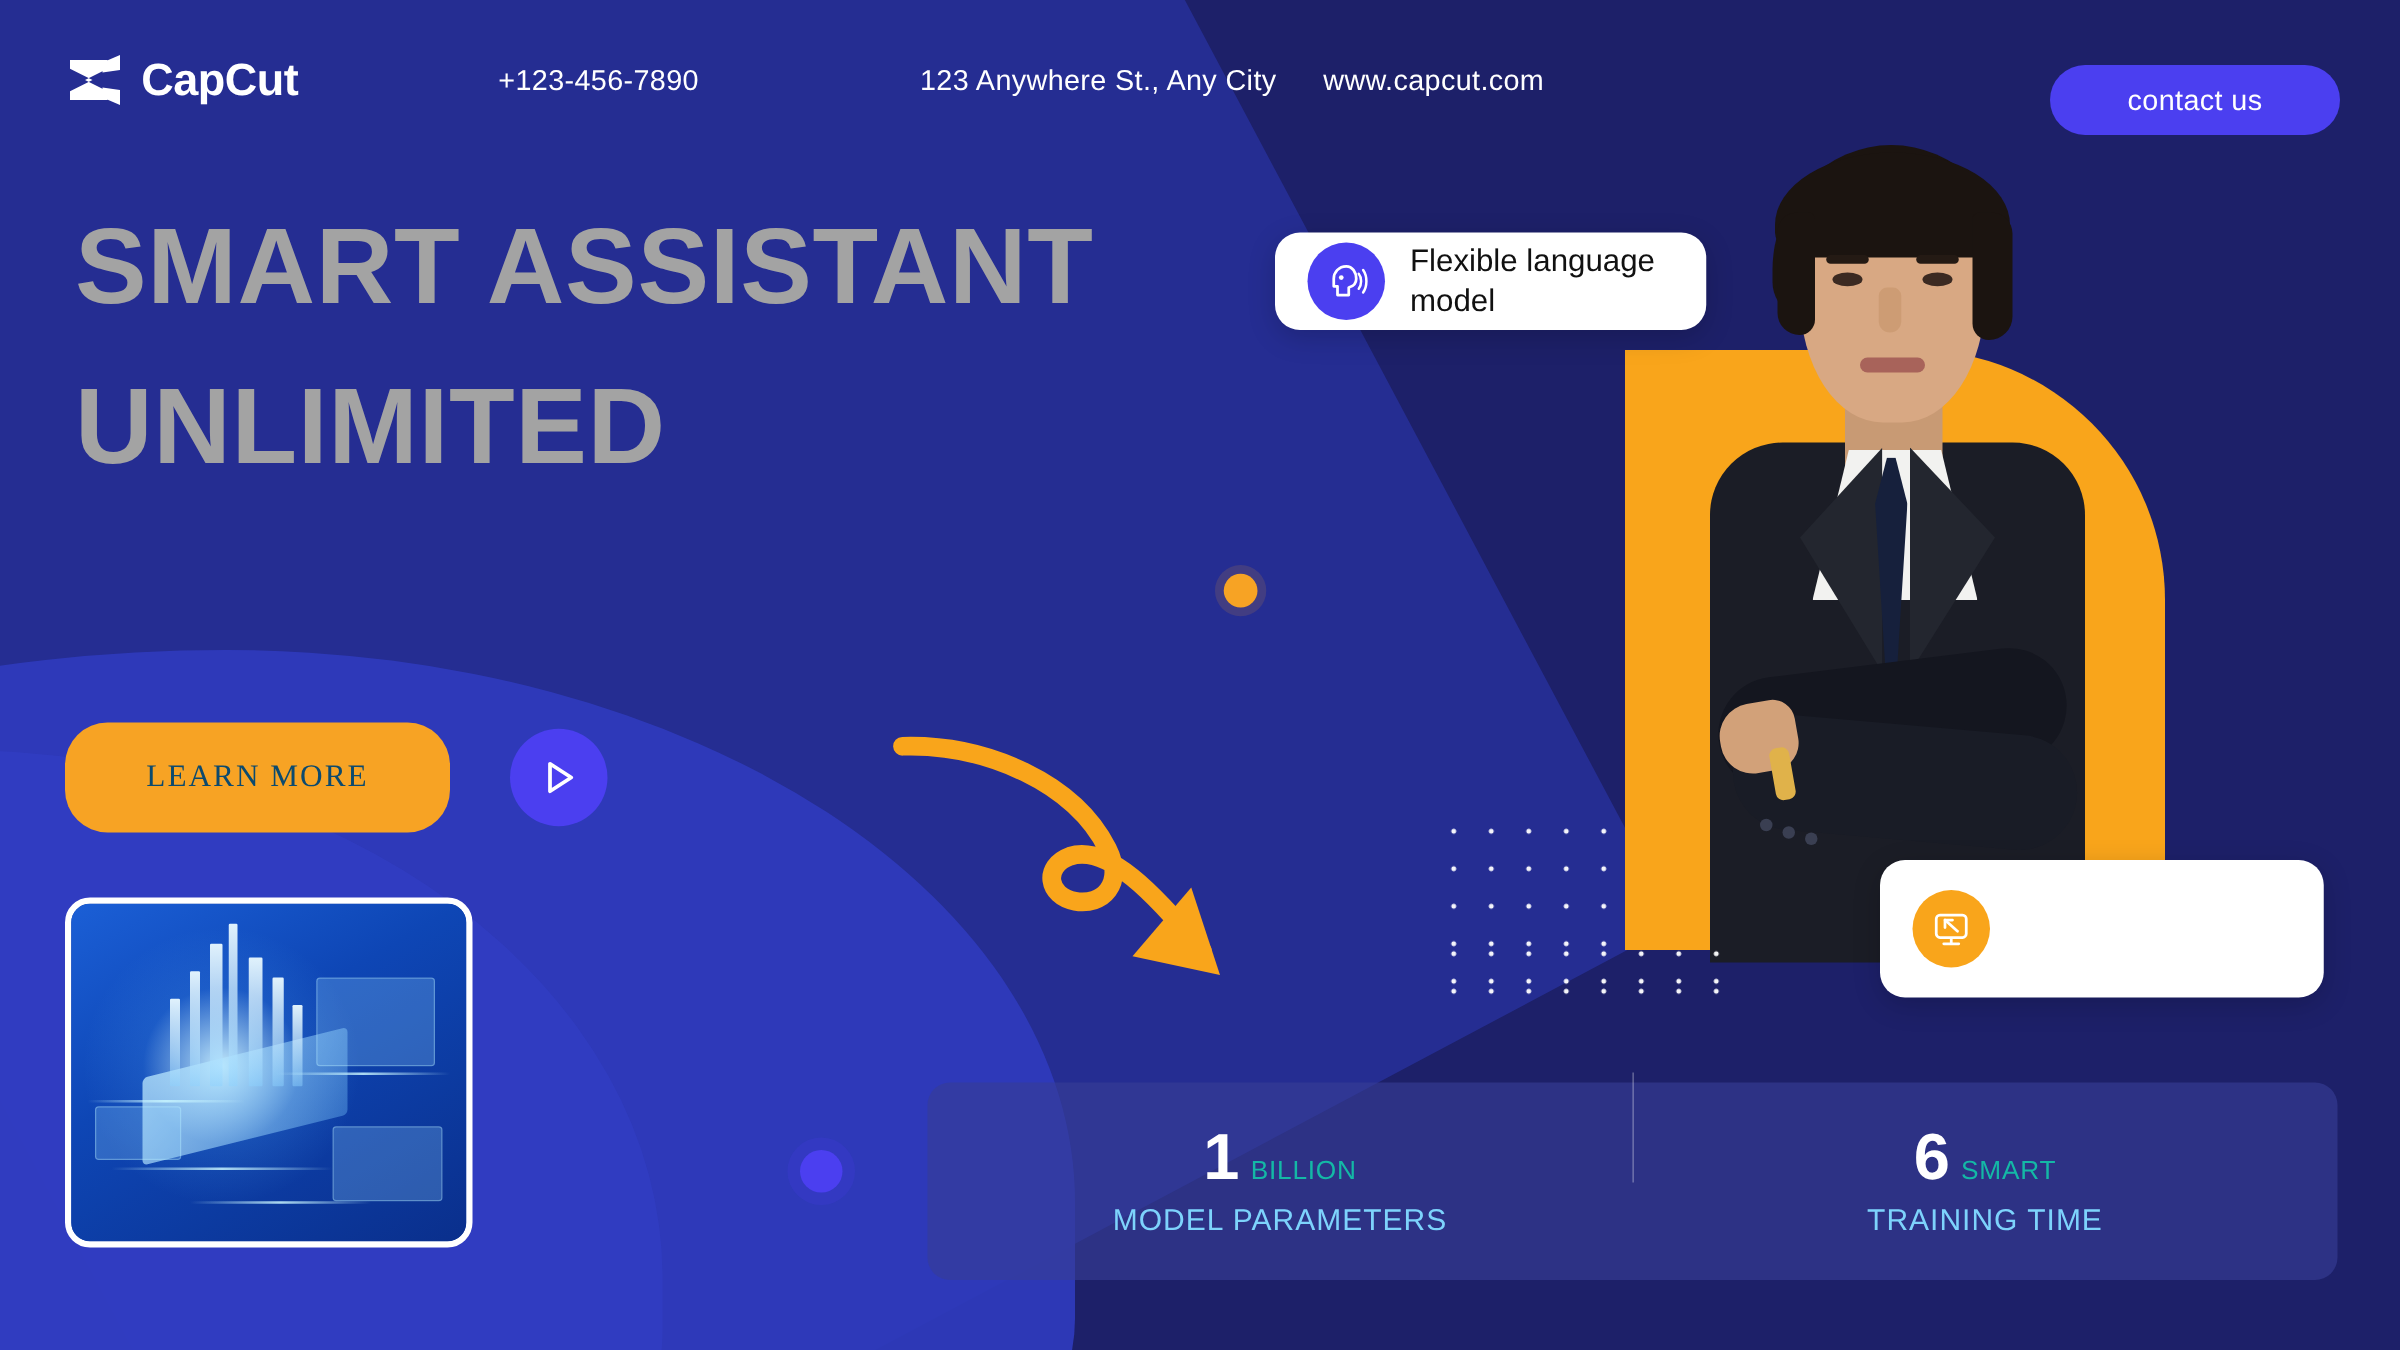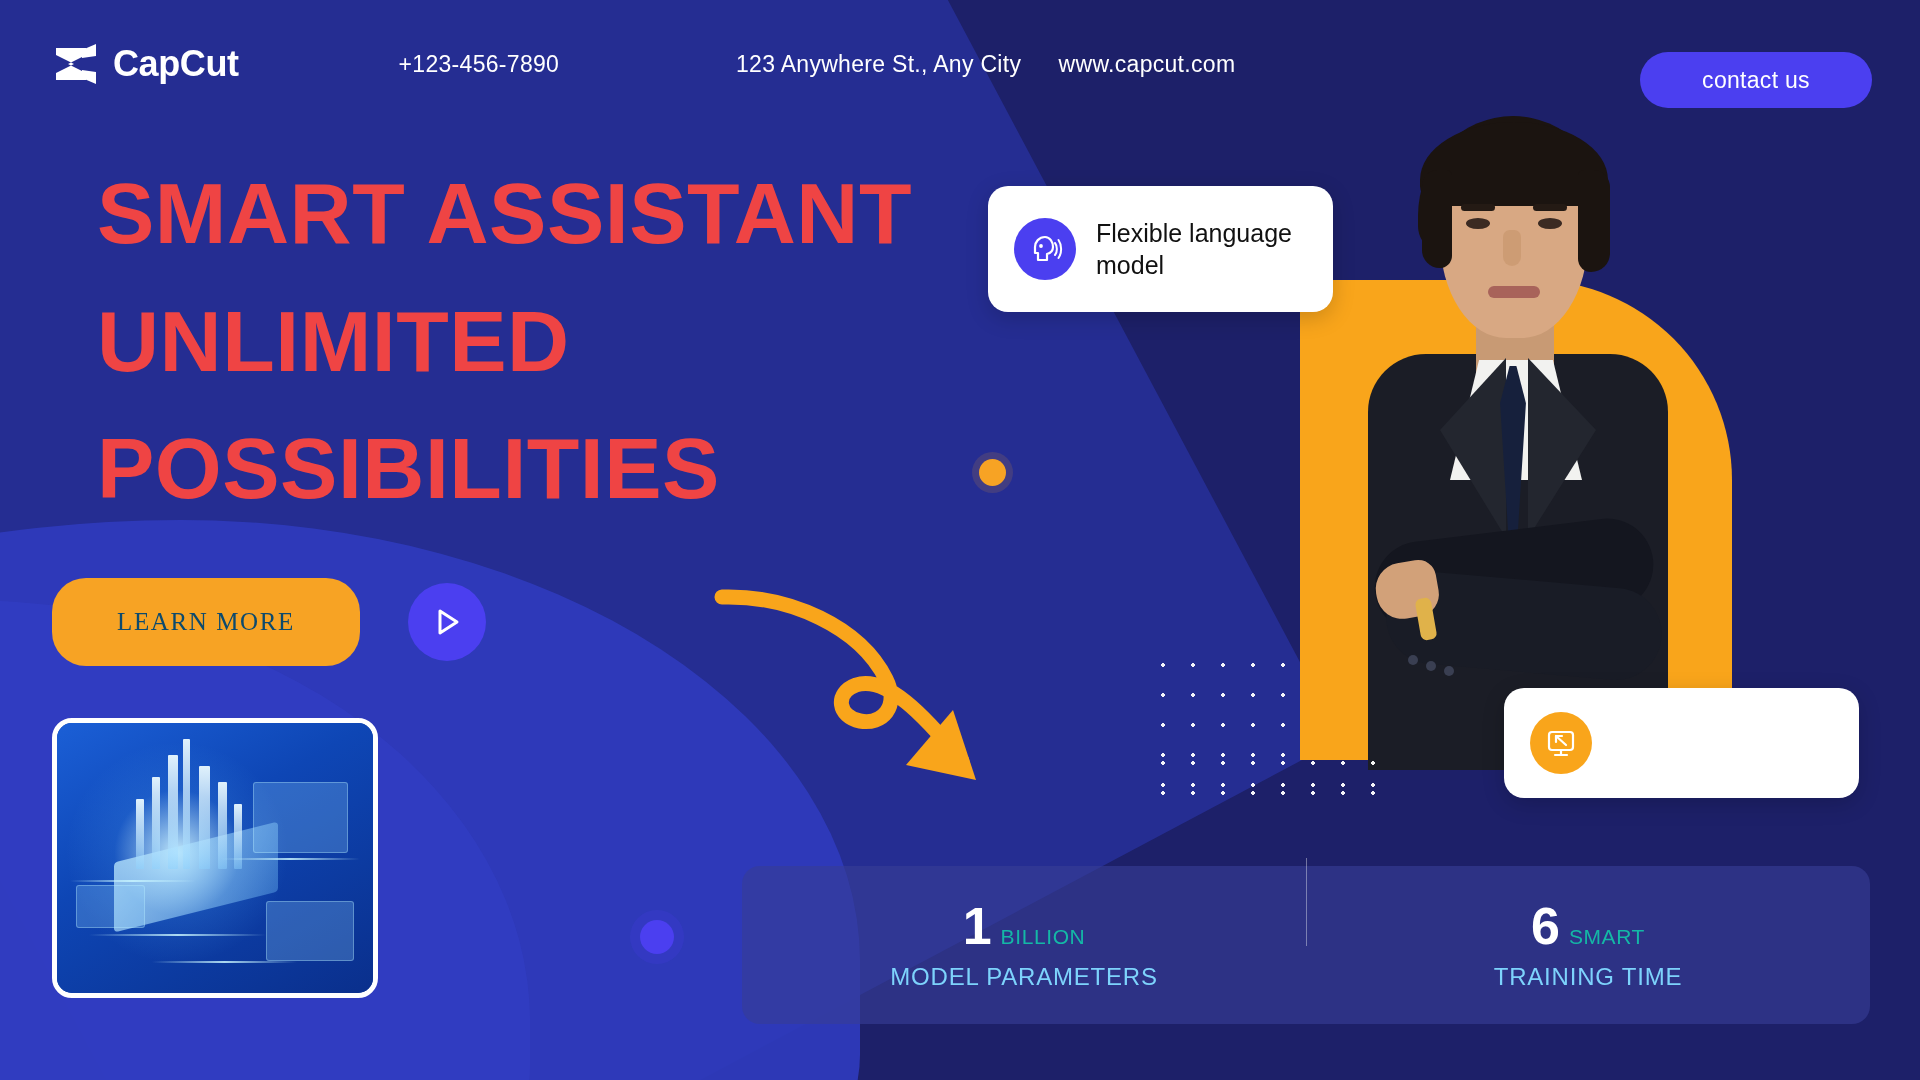--- a/index.html
+++ b/index.html
@@ -58,22 +58,22 @@
     width:232px; height:56px; border-radius:28px;
     background:#4b3ff0; color:#fff;
     font-size:23px; border:none; cursor:pointer;
     display:flex; align-items:center; justify-content:center;
     letter-spacing:.3px;
   }
 
   
   .headline{ position:absolute; left:60px; top:170px; z-index:30; }
   .hl-line{
-    color:#ef4444; font-weight:bold; letter-spacing:.5px;
-    line-height:1.02; white-space:nowrap;margin-left:37px;
+    color:#a3a3a3; font-weight:bold; letter-spacing:.5px;
+    line-height:1.02; white-space:nowrap;
   }
   .hl-1{ font-size:86px; }
   .hl-2{ font-size:86px; margin-top:40px; }
   .hl-3{ font-size:86px; margin-top:40px; }
 
   
   .cta-row{ position:absolute; left:52px; top:578px; display:flex; align-items:center; gap:48px; z-index:30; }
   .learn-btn{
     width:308px; height:88px; border-radius:34px;
     background:#f7a324; border:none; cursor:pointer;
@@ -192,21 +192,21 @@
   .pp-btn-b{ position:absolute; left:136px; top:551px; width:10px; height:10px; background:#3a3f52; border-radius:50%; }
   .pp-btn-c{ position:absolute; left:154px; top:556px; width:10px; height:10px; background:#3a3f52; border-radius:50%; }
 
   
   .card{
     position:absolute; background:#fff; border-radius:20px;
     display:flex; align-items:center; gap:20px;
     padding:0 26px; z-index:30;
     box-shadow:0 6px 22px rgba(0,0,0,.18);
   }
-  .card-1{ left:988px; top:186px; width:345px; height:126px; }
+  .card-1{ left:1020px; top:186px; width:345px; height:78px; }
   .card-2{ left:1504px; top:688px; width:355px; height:110px; }
   .card-icon{
     width:62px; height:62px; border-radius:50%; flex:none;
     display:flex; align-items:center; justify-content:center;
   }
   .ci-indigo{ background:#4b3ff0; }
   .ci-orange{ background:#f9a51b; }
   .card-text{ color:#111; font-size:25px; line-height:1.28; }
 
   
@@ -284,21 +284,20 @@
       <span class="nav-item nav-addr">123 Anywhere St., Any City</span>
       <span class="nav-item nav-web">www.capcut.com</span>
     </div>
 
     <button class="contact-btn">contact us</button>
   </div>
 
   <div class="headline">
     <div class="hl-line hl-1">SMART ASSISTANT</div>
     <div class="hl-line hl-2">UNLIMITED</div>
-    <div class="hl-line hl-3">POSSIBILITIES</div>
   </div>
 
   <div class="cta-row">
     <button class="learn-btn">LEARN MORE</button>
     <button class="play-btn">
       <svg width="30" height="32" viewBox="0 0 30 32">
         <path d="M8 5 L25 16 L8 27 Z" fill="none" stroke="#ffffff" stroke-width="3" stroke-linejoin="round"></path>
       </svg>
     </button>
   </div>

